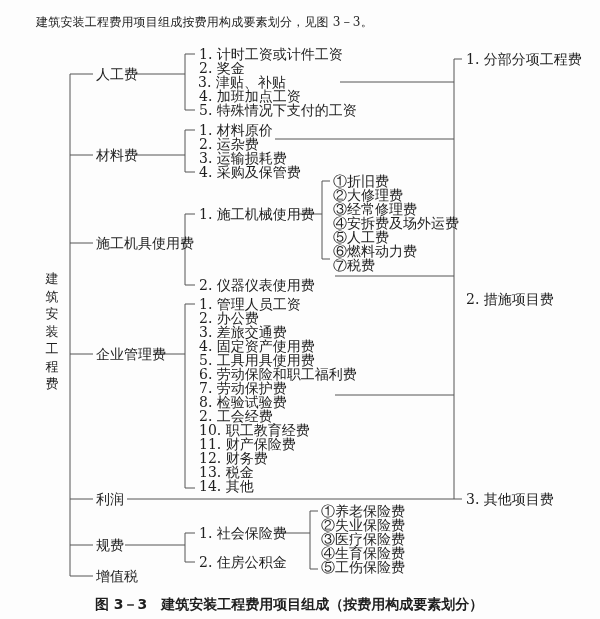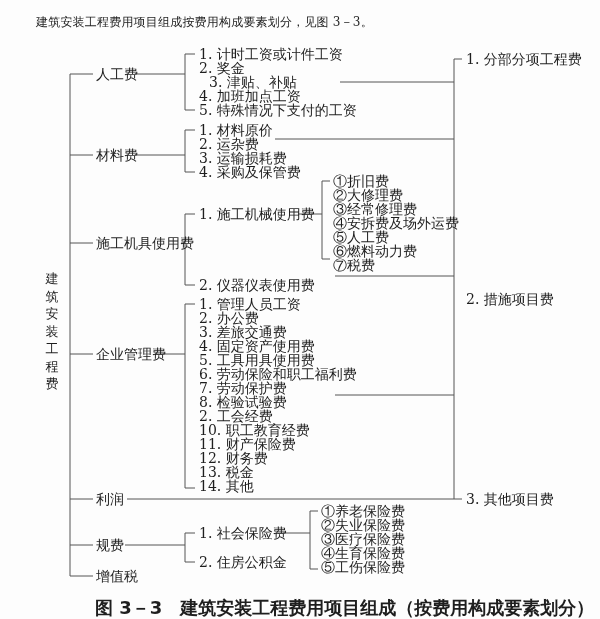--- a/index.html
+++ b/index.html
@@ -2,21 +2,21 @@
 <html><head>
 <meta charset="utf-8">
 <style>
   html, body { margin:0; padding:0; background:#fdfdfd; }
   body { width:600px; height:619px; position:relative; overflow:hidden;
          font-family:"DejaVu Serif","Liberation Serif",serif; color:#1e1e1e; }
   .intro { position:absolute; left:36px; top:14px; font-size:12px; letter-spacing:0.2px; }
   .lbl { position:absolute; font-size:14px; line-height:14px; white-space:nowrap; }
   .root { position:absolute; left:44px; top:270px; width:16px; font-size:13px; line-height:17.5px; text-align:center; }
   .root span { display:block; }
-  .caption { position:absolute; left:95px; top:596px; font-size:18px; font-weight:bold;
+  .caption { position:absolute; left:95px; top:596px; font-size:14px; font-weight:bold;
              font-family:"DejaVu Sans","Liberation Sans",sans-serif; }
   svg.lines { position:absolute; left:0; top:0; }
   svg.lines line { stroke:#555; stroke-width:1; }
 </style>
 </head>
 <body>
 
 <div class="intro">建筑安装工程费用项目组成按费用构成要素划分，见图 3－3。</div>
 
 <svg class="lines" width="600" height="619">
@@ -87,21 +87,21 @@
 <div class="lbl" style="left:96px;top:67px">人工费</div>
 <div class="lbl" style="left:96px;top:148px">材料费</div>
 <div class="lbl" style="left:96px;top:236px">施工机具使用费</div>
 <div class="lbl" style="left:96px;top:347px">企业管理费</div>
 <div class="lbl" style="left:96px;top:492px">利润</div>
 <div class="lbl" style="left:96px;top:538px">规费</div>
 <div class="lbl" style="left:96px;top:569px">增值税</div>
 
 <div class="lbl" style="left:199px;top:47px">1. 计时工资或计件工资</div>
 <div class="lbl" style="left:199px;top:61px">2. 奖金</div>
-<div class="lbl" style="left:209px;top:75px">3. 津贴、补贴</div>
+<div class="lbl" style="left:198px;top:75px">3. 津贴、补贴</div>
 <div class="lbl" style="left:199px;top:89px">4. 加班加点工资</div>
 <div class="lbl" style="left:199px;top:103px">5. 特殊情况下支付的工资</div>
 
 <div class="lbl" style="left:199px;top:123px">1. 材料原价</div>
 <div class="lbl" style="left:199px;top:137px">2. 运杂费</div>
 <div class="lbl" style="left:199px;top:151px">3. 运输损耗费</div>
 <div class="lbl" style="left:199px;top:165px">4. 采购及保管费</div>
 
 <div class="lbl" style="left:199px;top:207px">1. 施工机械使用费</div>
 <div class="lbl" style="left:199px;top:278px">2. 仪器仪表使用费</div>

